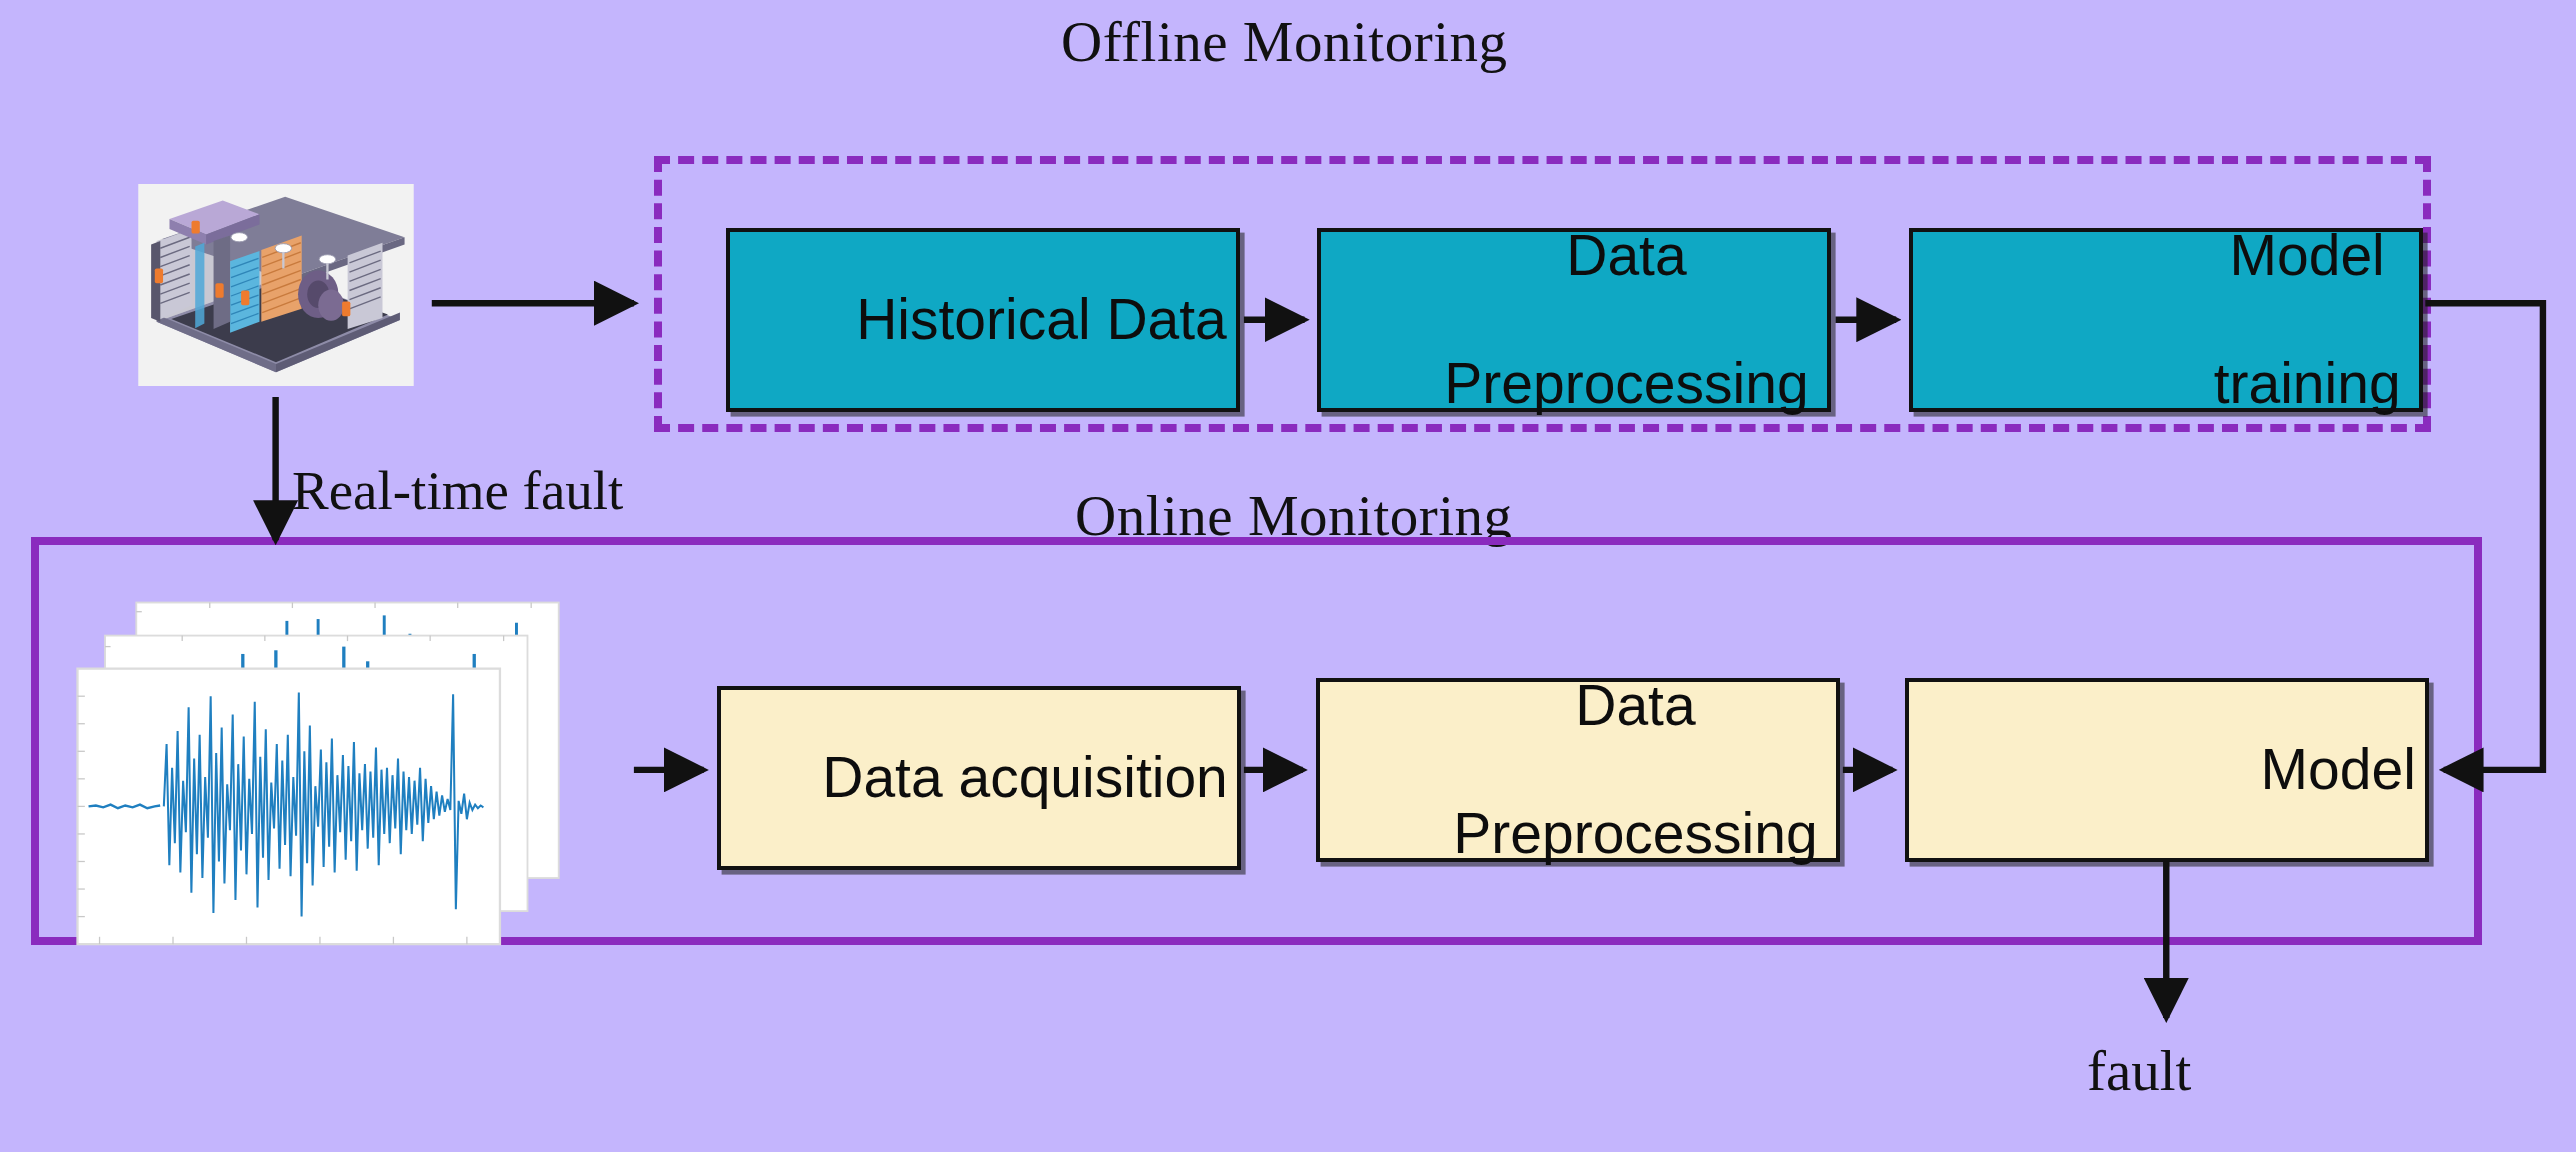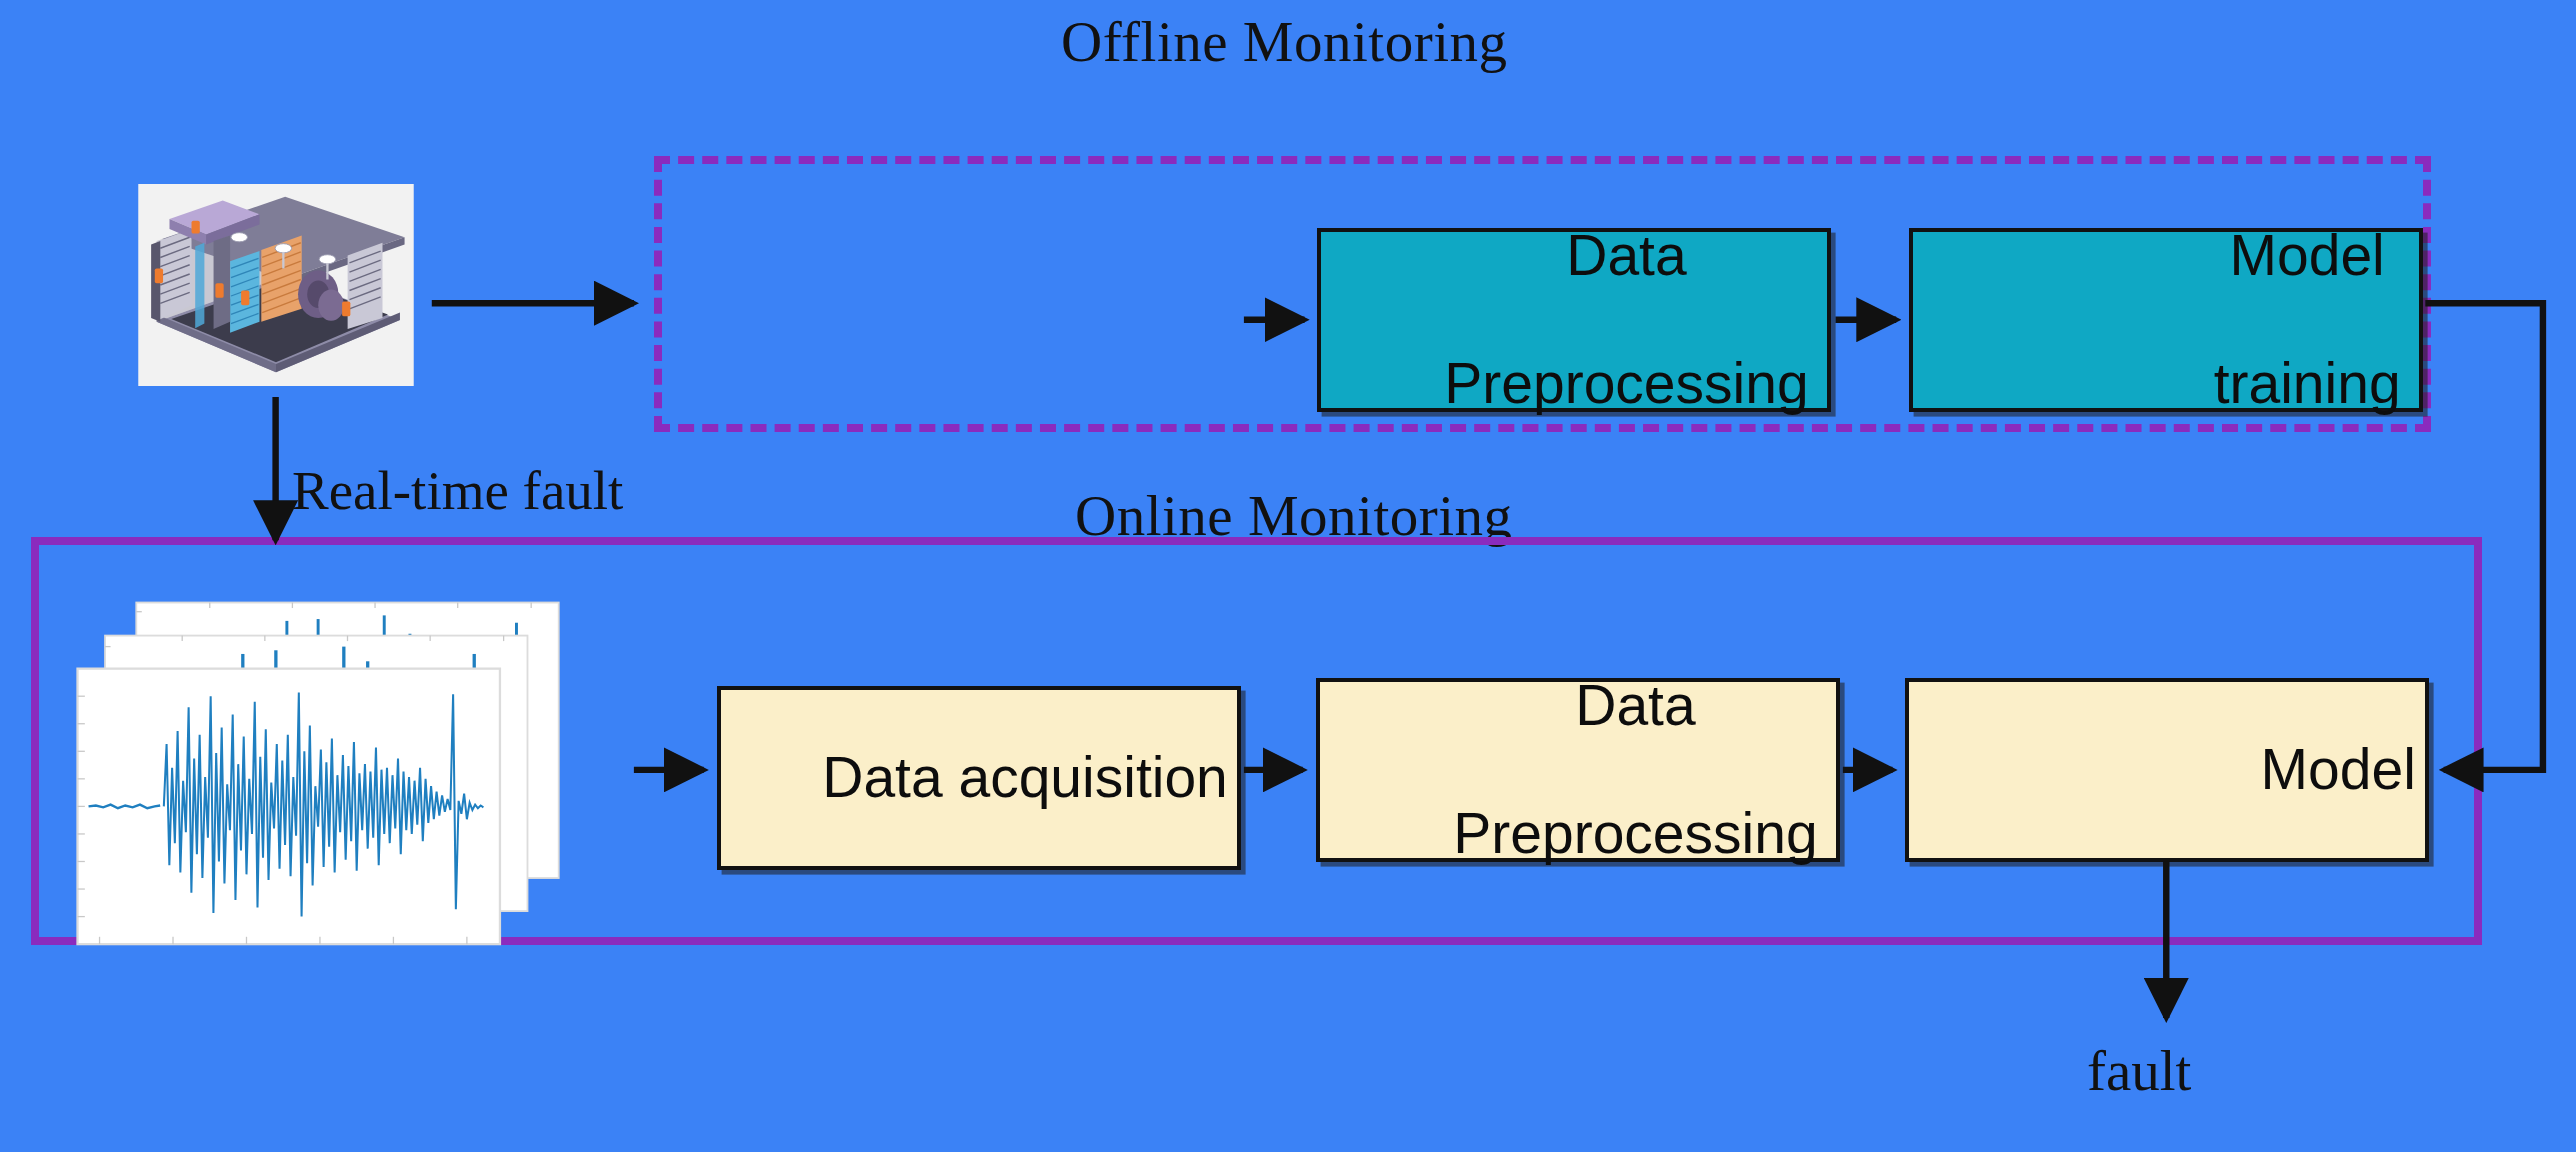--- a/index.html
+++ b/index.html
@@ -8,21 +8,21 @@
     padding: 0;
     background: #ffffff;
   }
   body {
     font-family: "Liberation Serif", "DejaVu Serif", serif;
   }
   #canvas {
     position: relative;
     width: 2576px;
     height: 1153px;
-    background: #3b82f6;
+    background: #c4b5fd;
     overflow: hidden;
   }
 
   
   .section-title {
     position: absolute;
     font-family: "Liberation Serif", "DejaVu Serif", serif;
     font-size: 57px;
     color: #111111;
     white-space: nowrap;
@@ -301,20 +301,23 @@
                   319,182 322,274 325,190 328,262 331,164 334,292 337,188 340,258
                   343,186 346,268 349,194 352,252 355,176 358,280 361,190 364,254
                   367,196 370,258 373,200 376,248 379,186 382,266 385,198 388,246
                   391,206 394,242 397,212 400,238 403,216 406,234 409,220 412,232
                   415,106 418,340 421,222 424,236 427,214 430,242 433,224 436,232
                   439,226 442,230 445,227 448,229"></polyline>
       </g>
     </svg>
   </div>
 
+  <div class="pbox teal" id="box-historical-data">
+    <span>Historical Data</span>
+  </div>
 
   <div class="pbox teal" id="box-offline-prep">
     <span>
       <span>Data</span><br>
       <span>Preprocessing</span>
     </span>
   </div>
 
   <div class="pbox teal" id="box-model-training">
     <span>

